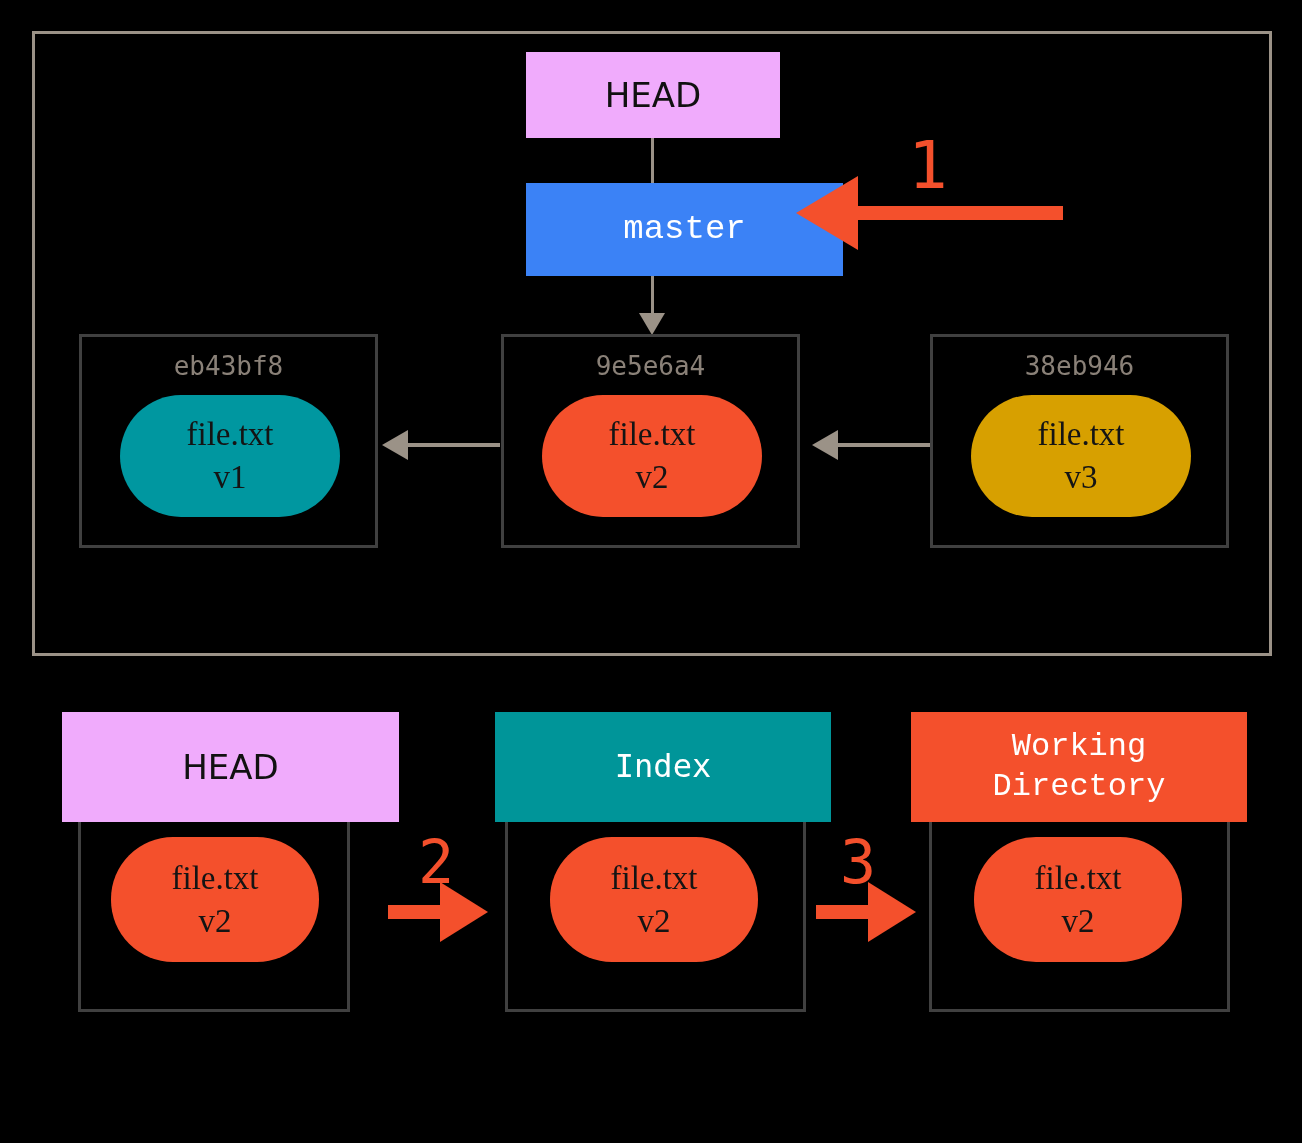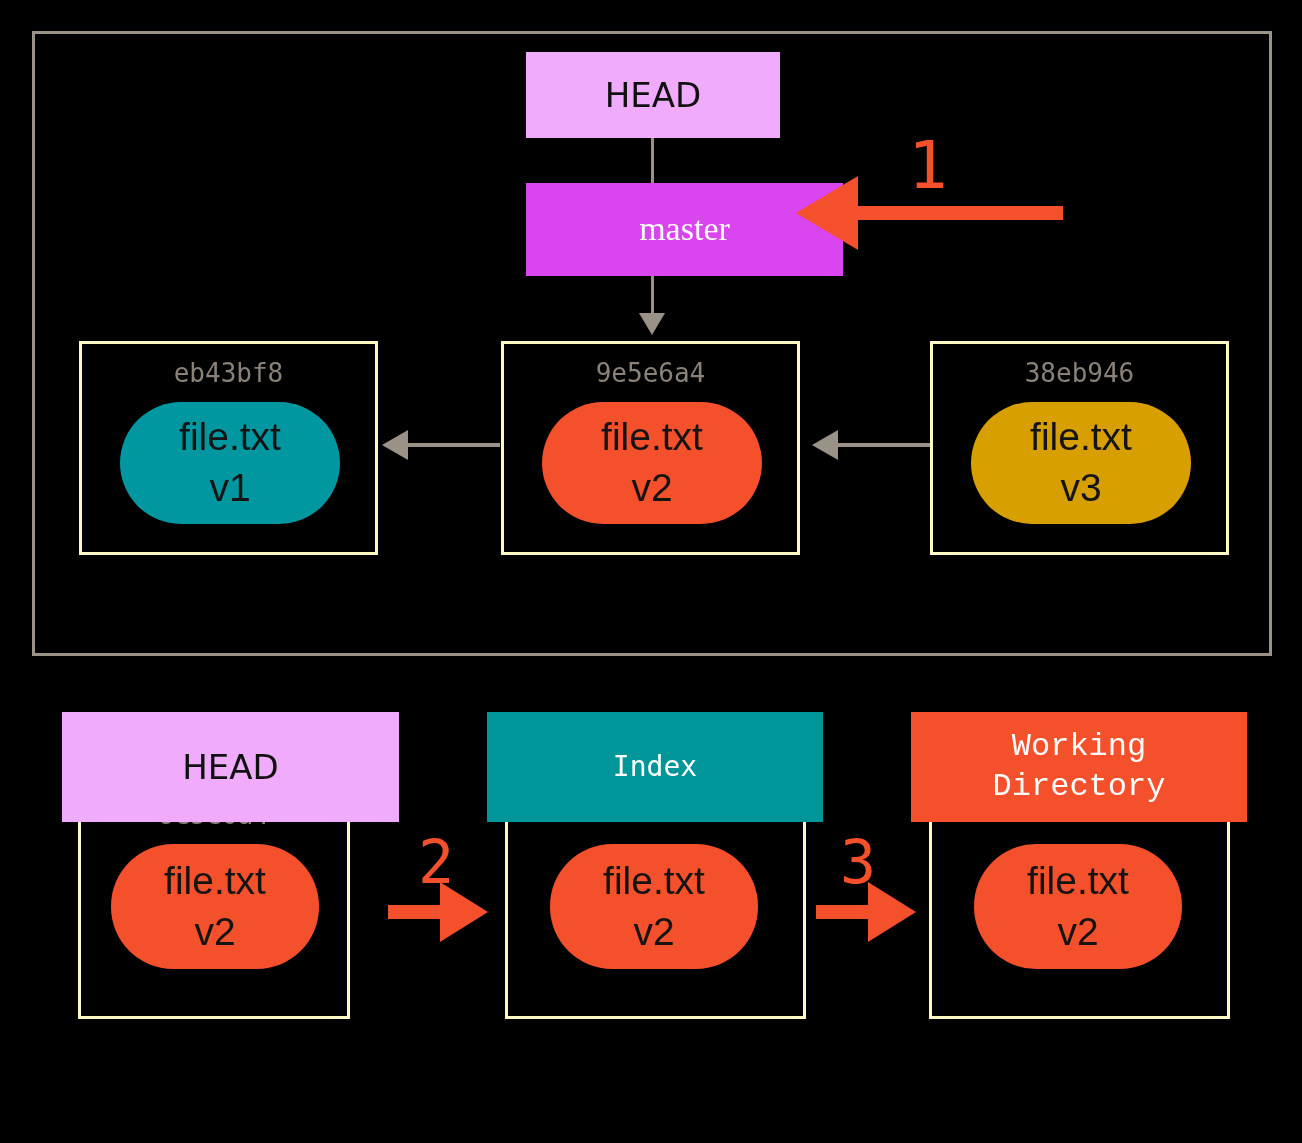--- a/index.html
+++ b/index.html
@@ -44,65 +44,65 @@
     text-align: center;
     line-height: 1.12;
   }
   .ref-head {
     background: #f0abfc;
     color: #111111;
     font-family: "DejaVu Sans", sans-serif;
     font-size: 34px;
   }
   .ref-master {
-    background: #d946ef;
+    background: #3b82f6;
     color: #ffffff;
-    font-family: Liberation Serif, serif;
+    font-family: Liberation Mono, monospace;
     font-size: 34px;
   }
   .ref-index {
     background: #009599;
     color: #ffffff;
     font-family: "DejaVu Sans Mono", monospace;
-    font-size: 28px;
+    font-size: 32px;
+    margin-left: 8px;
   }
   .ref-workdir {
     background: #f4502c;
     color: #ffffff;
     font-family: Liberation Mono, monospace;
     font-size: 32px;
     line-height: 1.25;
   }
 
   
   .commit-frame {
-    border: 3px solid #fef9c3;
+    border: 3px solid #404040;
     background: transparent;
-    margin-top: 7px;
   }
   .commit-hash {
     position: absolute;
     left: 0;
     right: 0;
     text-align: center;
     color: #8a8178;
     font-family: "DejaVu Sans Mono", monospace;
     font-size: 26px;
     white-space: nowrap;
   }
   .blob {
     position: absolute;
     display: flex;
     flex-direction: column;
     align-items: center;
     justify-content: center;
     border-radius: 62px;
     color: #141414;
-    font-family: Liberation Sans, sans-serif;
-    font-size: 39px;
+    font-family: Liberation Serif, serif;
+    font-size: 33px;
     line-height: 1.30;
     text-align: center;
   }
   .blob-teal   { background: #0097a0; }
   .blob-red    { background: #f4502c; }
   .blob-gold   { background: #d7a000; }
 
   
   .gray-line-v { background: #9b9287; width: 3px; }
   .gray-line-h { background: #9b9287; height: 4px; }

